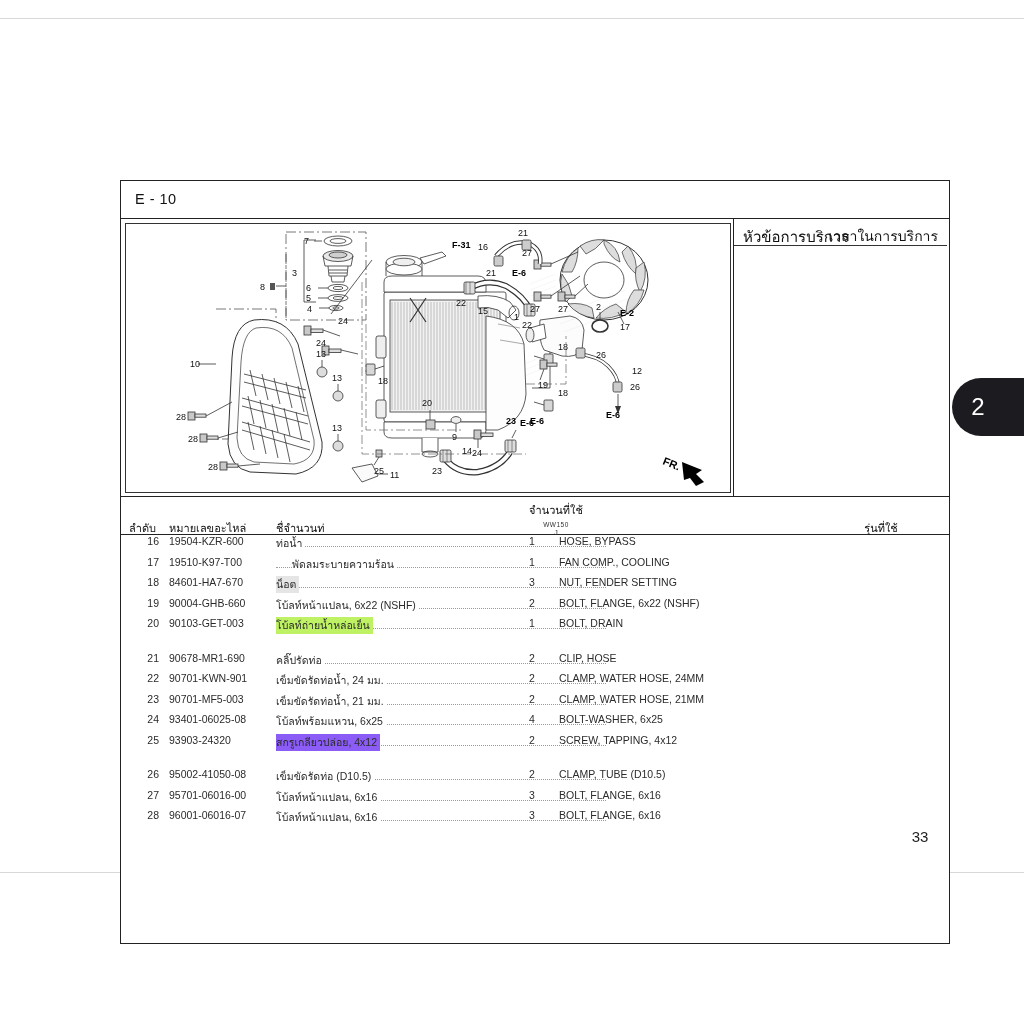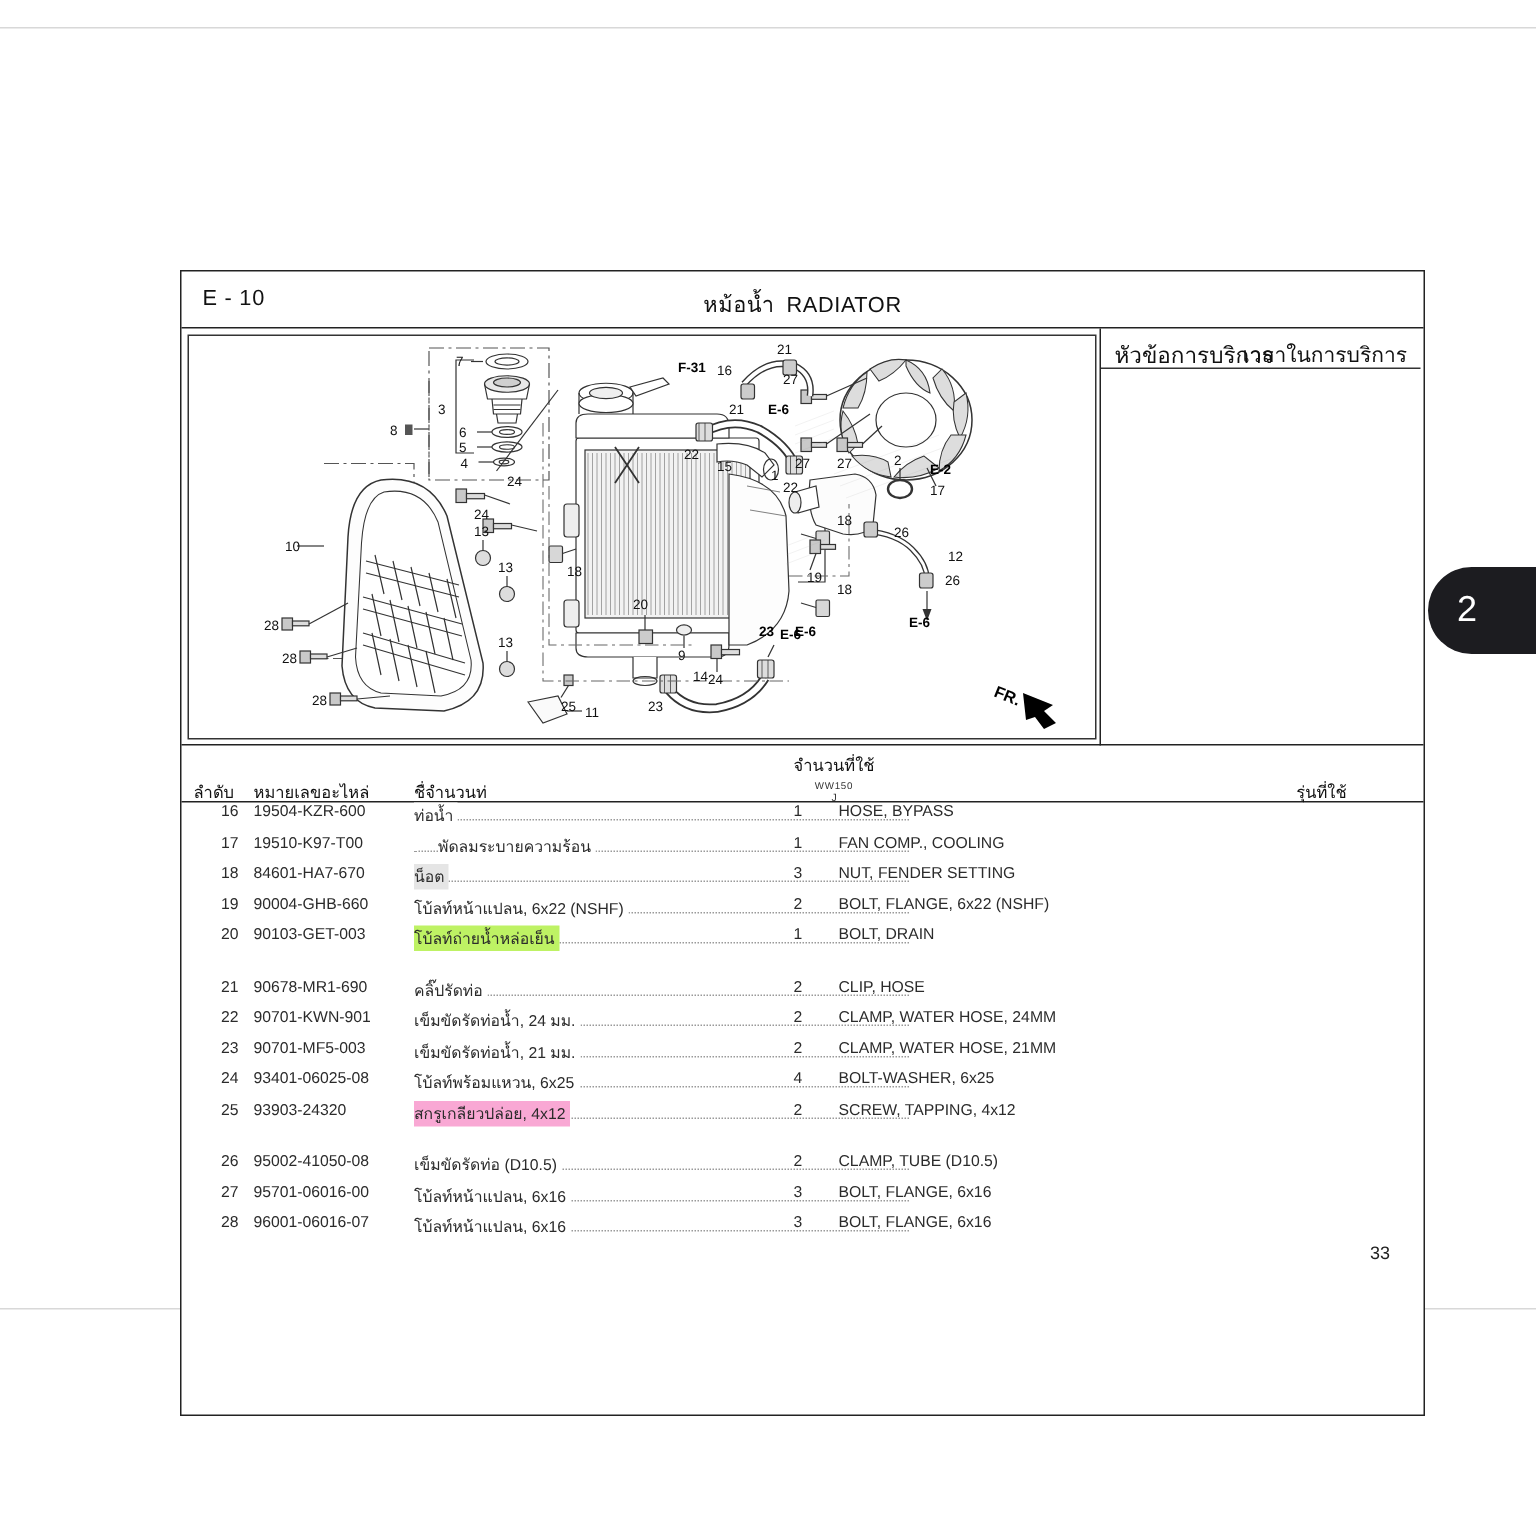--- a/index.html
+++ b/index.html
@@ -193,44 +193,41 @@
     font-size: 24px;
   }
 
   
   .page-num {
     position: absolute;
     left: 890px;
     top: 828px;
     width: 60px;
     text-align: center;
-    font-size: 12px;
+    font-size: 15px;
     color: #222;
   }
 
   
   .diagram-pane svg { display: block; }
   .cal { font-family: "Liberation Sans", sans-serif; font-size: 9px; fill: #111; }
   .calb { font-family: "Liberation Sans", sans-serif; font-size: 9px; fill: #000; font-weight: bold; }
 </style>
 </head>
 <body>
 
 <div class="page">
 
   <div class="edge-rule top"></div>
   <div class="edge-rule bottom"></div>
 
   <div class="sheet">
 
     <div class="title-bar">
       <div class="title-code">E - 10</div>
-      <div class="title-main">
-        <span class="th">หม้อน้ำ</span><span>RADIATOR</span>
-      </div>
     </div>
 
     <div class="band">
 
       <div class="diagram-pane">
         <svg width="604" height="268" viewBox="0 0 604 268" xmlns="http://www.w3.org/2000/svg">
           <g fill="none" stroke="#333" stroke-width="0.8">
 
             <g>
 
@@ -689,21 +686,21 @@
           <span class="c-seq">24</span>
           <span class="c-pn">93401-06025-08</span>
           <span class="c-name" style="background: rgb(255, 255, 255); padding-right: 3px;">โบ้ลท์พร้อมแหวน, 6x25</span>
           <span class="c-qty">4</span>
           <span class="c-en">BOLT-WASHER, 6x25</span>
         </div>
         <div class="prow">
           <span class="c-dots"></span>
           <span class="c-seq">25</span>
           <span class="c-pn">93903-24320</span>
-          <span class="c-name" style="background: #f9a8d4; padding-right: 3px;">สกรูเกลียวปล่อย, 4x12</span>
+          <span class="c-name" style="background: #8b5cf6; padding-right: 3px;">สกรูเกลียวปล่อย, 4x12</span>
           <span class="c-qty">2</span>
           <span class="c-en">SCREW, TAPPING, 4x12</span>
         </div>
         <div class="prow spacer"></div>
         <div class="prow">
           <span class="c-dots"></span>
           <span class="c-seq">26</span>
           <span class="c-pn">95002-41050-08</span>
           <span class="c-name" style="background: rgb(255, 255, 255); padding-right: 3px;">เข็มขัดรัดท่อ (D10.5)</span>
           <span class="c-qty">2</span>

